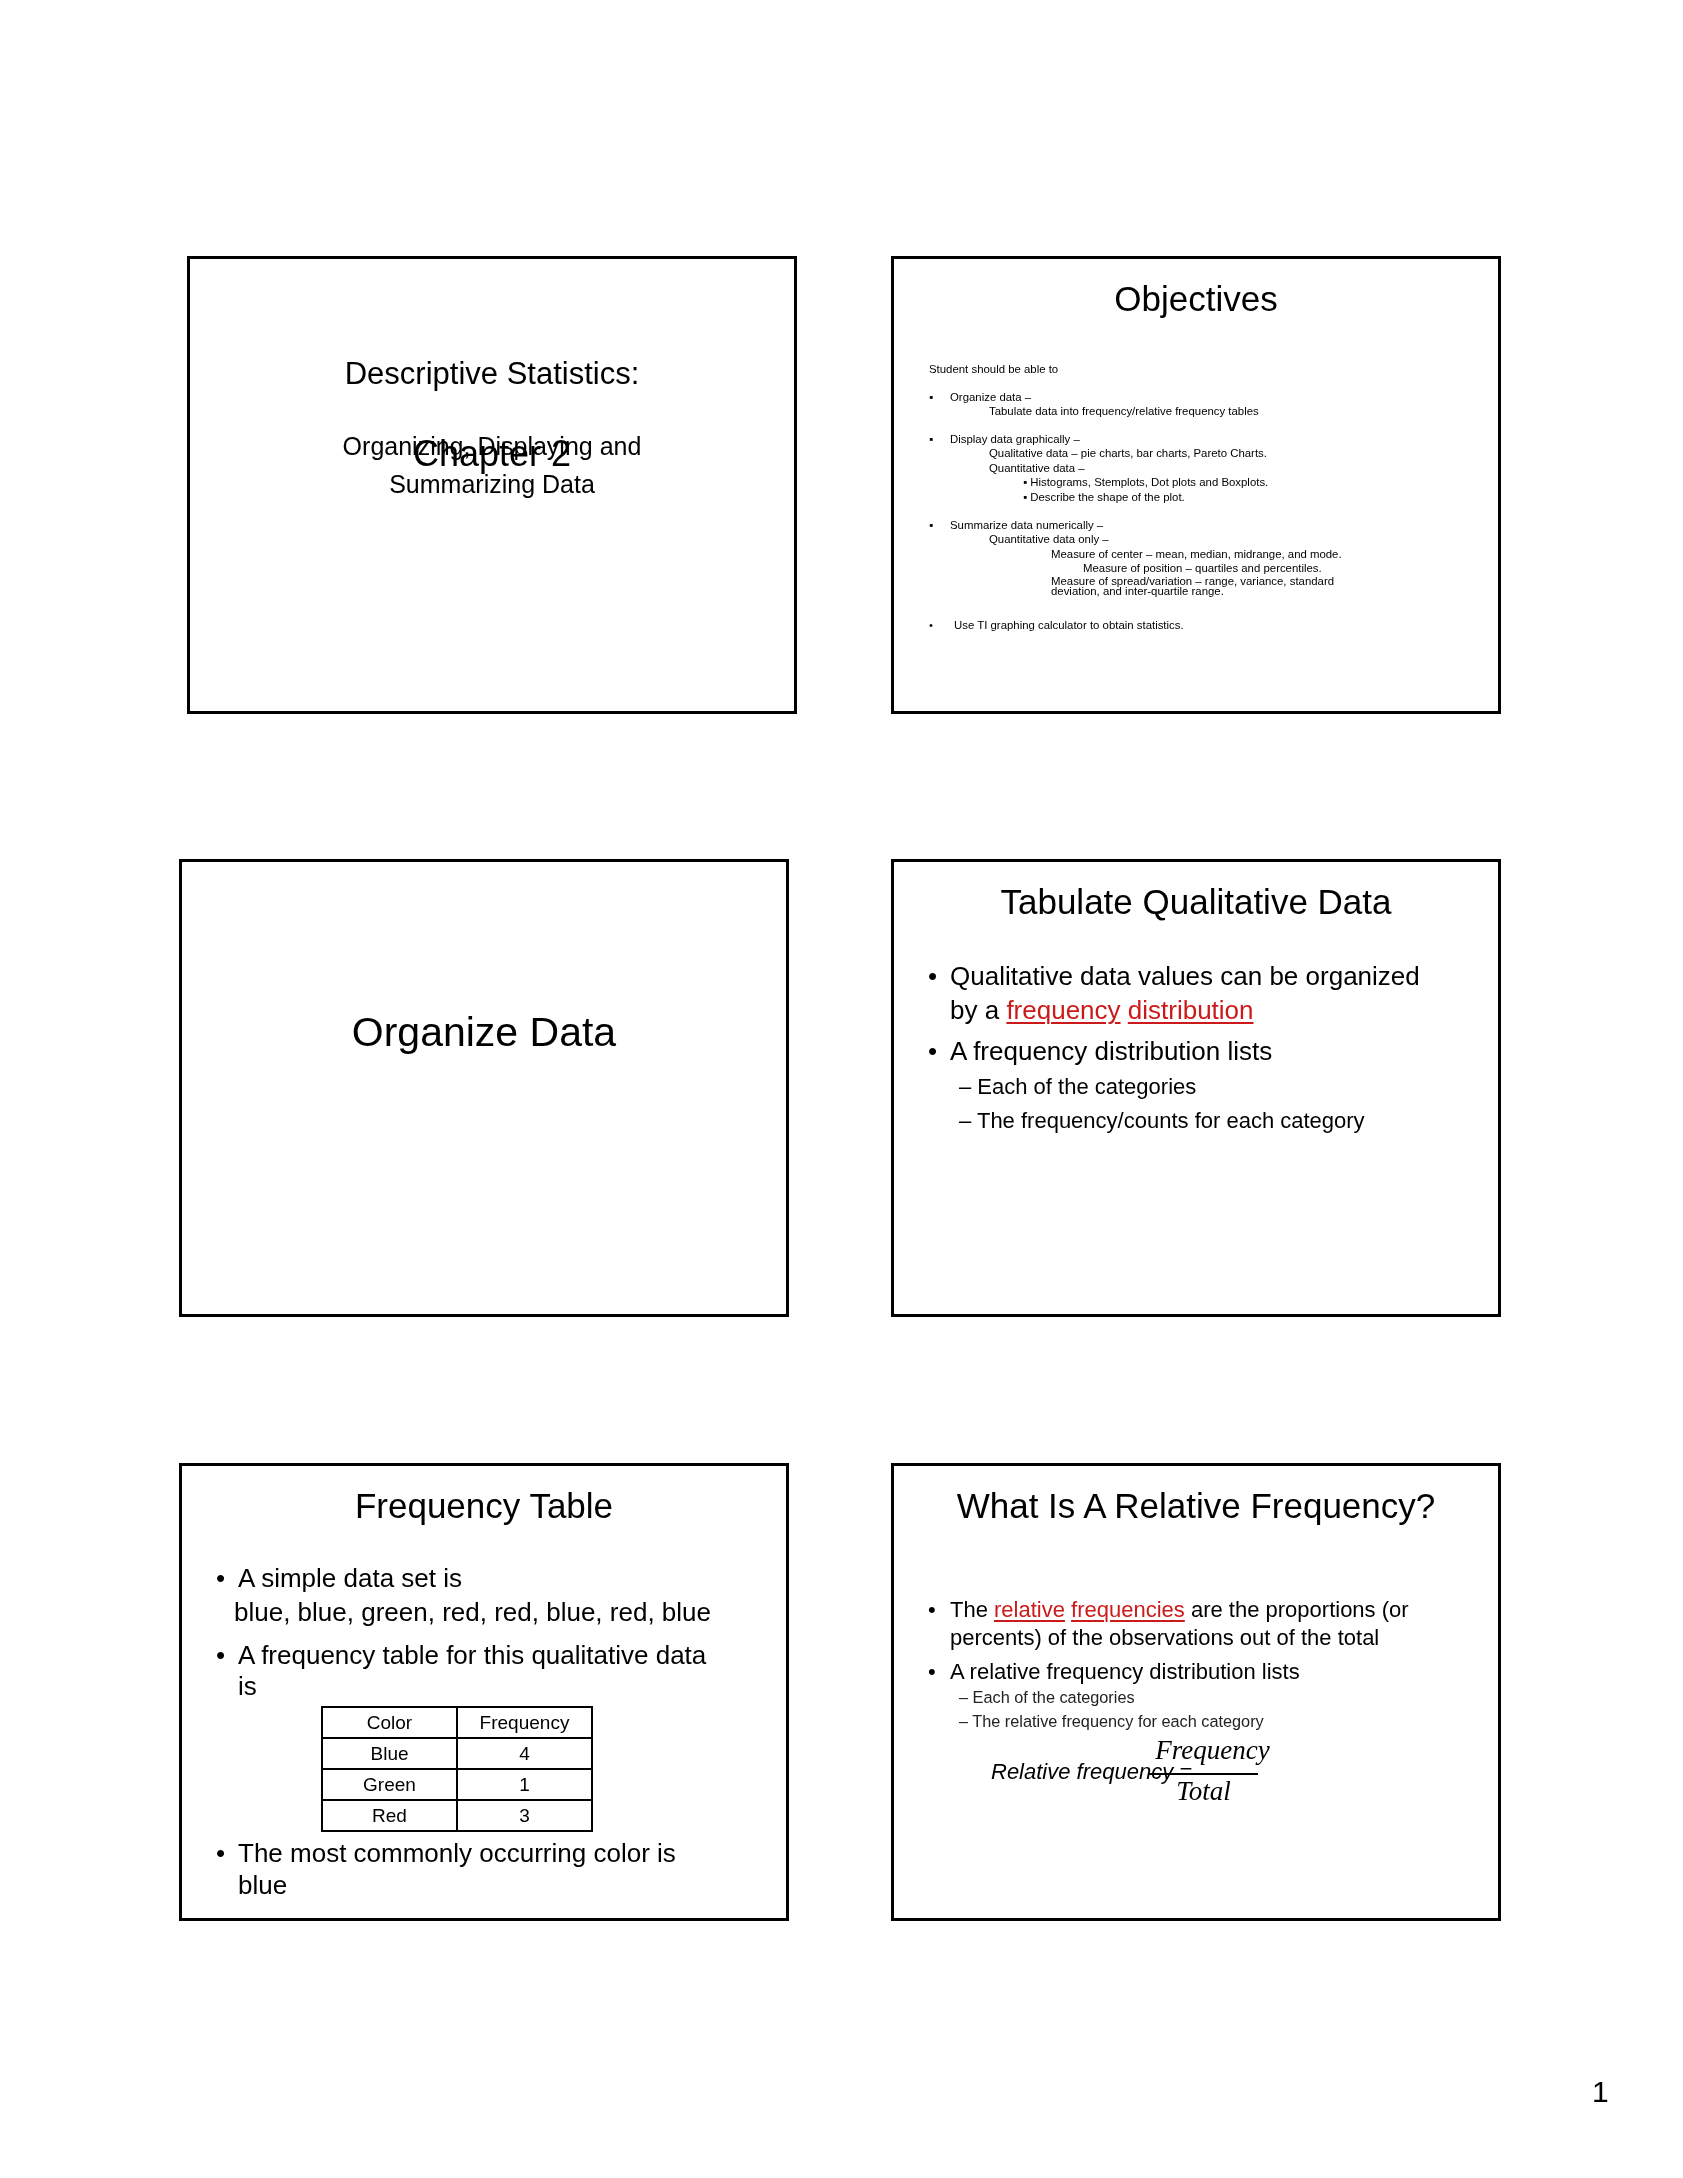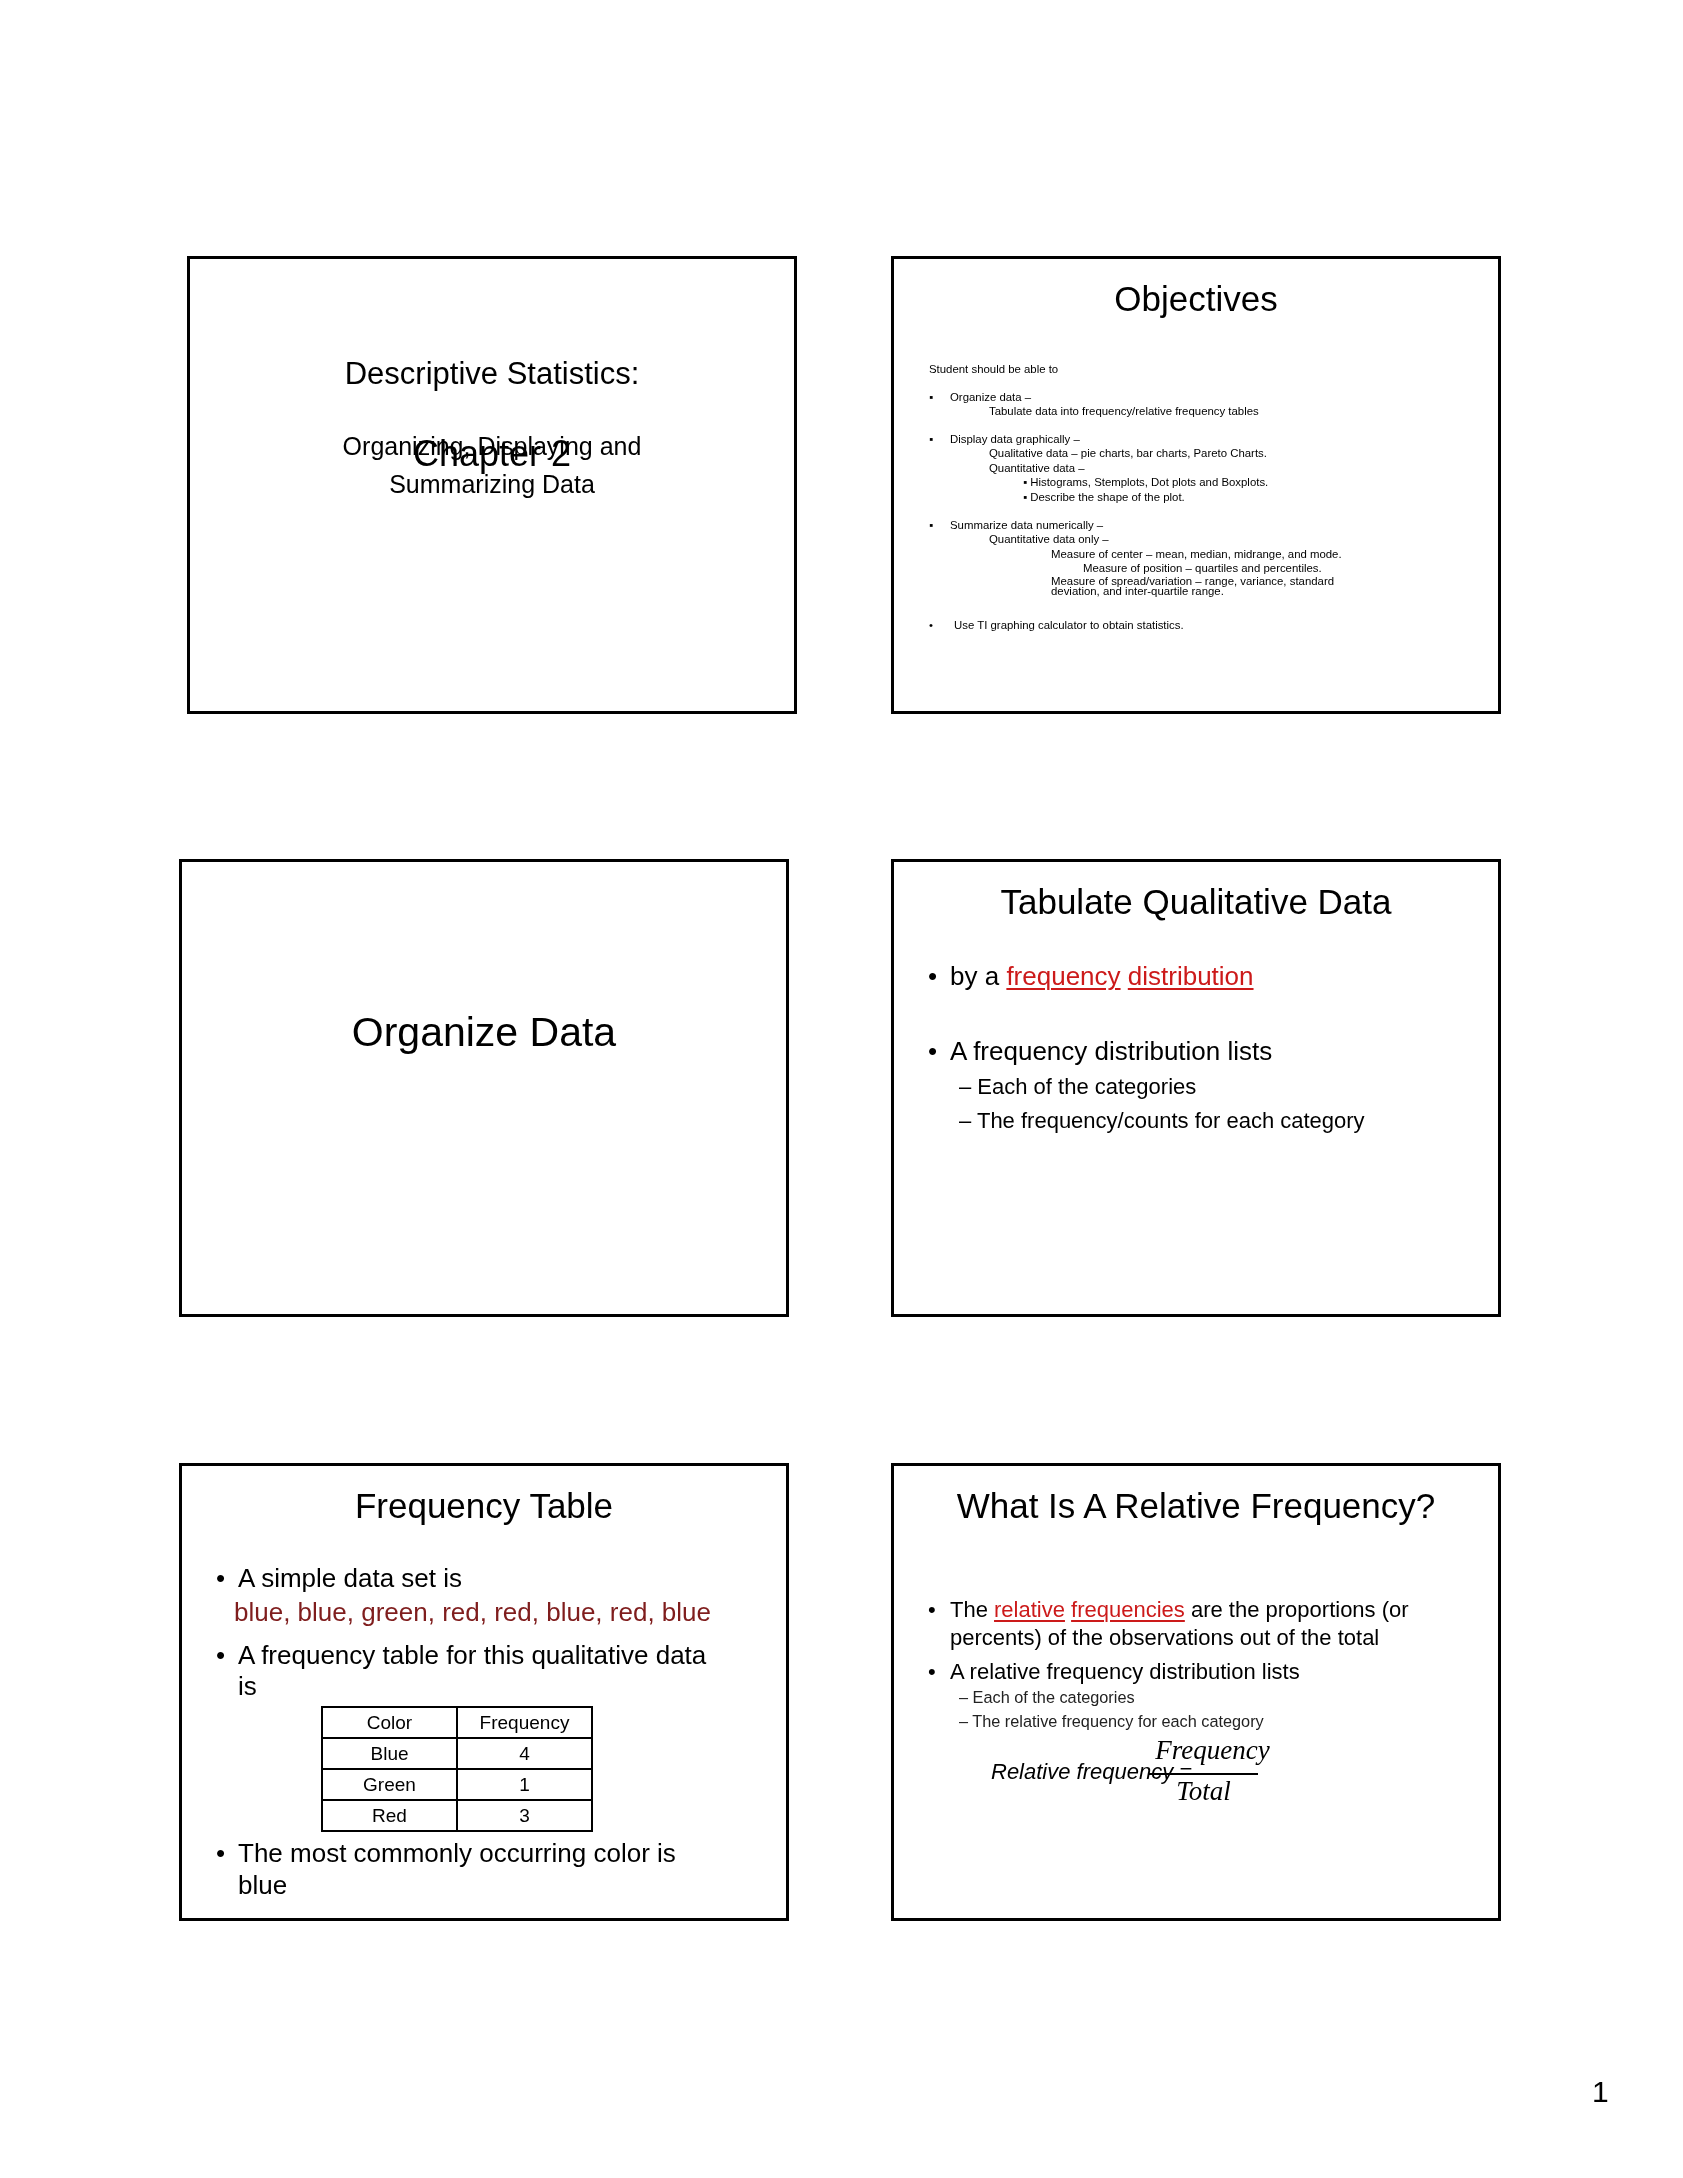--- a/index.html
+++ b/index.html
@@ -9,21 +9,21 @@
   .s1 { left:187px; top:256px; }
   .s2 { left:891px; top:256px; }
   .s3 { left:179px; top:859px; }
   .s4 { left:891px; top:859px; }
   .s5 { left:179px; top:1463px; }
   .s6 { left:891px; top:1463px; }
   .abs { position:absolute; }
   .center { left:0; right:0; text-align:center; }
   .title { font-size:35px; line-height:40px; }
   .red { color:#cc1a1a; text-decoration:underline; text-decoration-thickness:2px; text-underline-offset:3px; }
-  .blue { color:#7f1d1d; }
+  .blue { color:#000000; }
   
   .obj { position:absolute; font-size:11.4px; line-height:14.4px; white-space:nowrap; }
   
   .bul { position:absolute; font-size:26px; line-height:34px; }
   .bul .dot { position:absolute; left:-22px; }
   .sub { position:absolute; font-size:22px; line-height:34px; }
   .subsm { position:absolute; font-size:16.3px; line-height:24px; color:#222; }
   table.ft { position:absolute; left:139px; top:240px; border-collapse:collapse; font-size:19px; }
   table.ft td { border:2px solid #000; width:133px; height:29px; text-align:center; padding:0; }
   .formula { position:absolute; font-size:22px; }
@@ -70,20 +70,21 @@
 </div>
 
 <div class="slide s3">
   <div class="abs center" style="top:147px;font-size:41px;">Organize Data</div>
 </div>
 
 <div class="slide s4">
   <div class="abs center title" style="top:20px;">Tabulate Qualitative Data</div>
   <div class="bul" style="left:56px;top:97px;">
     <span class="dot">•</span>
+    <div>Qualitative data values can be organized</div>
     <div><span>by a </span><span class="red">frequency</span> <span class="red">distribution</span></div>
   </div>
   <div class="bul" style="left:56px;top:172px;">
     <span class="dot">•</span>
     <div>A frequency distribution lists</div>
   </div>
   <div class="sub" style="left:65px;top:208px;">– Each of the categories</div>
   <div class="sub" style="left:65px;top:242px;">– The frequency/counts for each category</div>
 </div>
 

